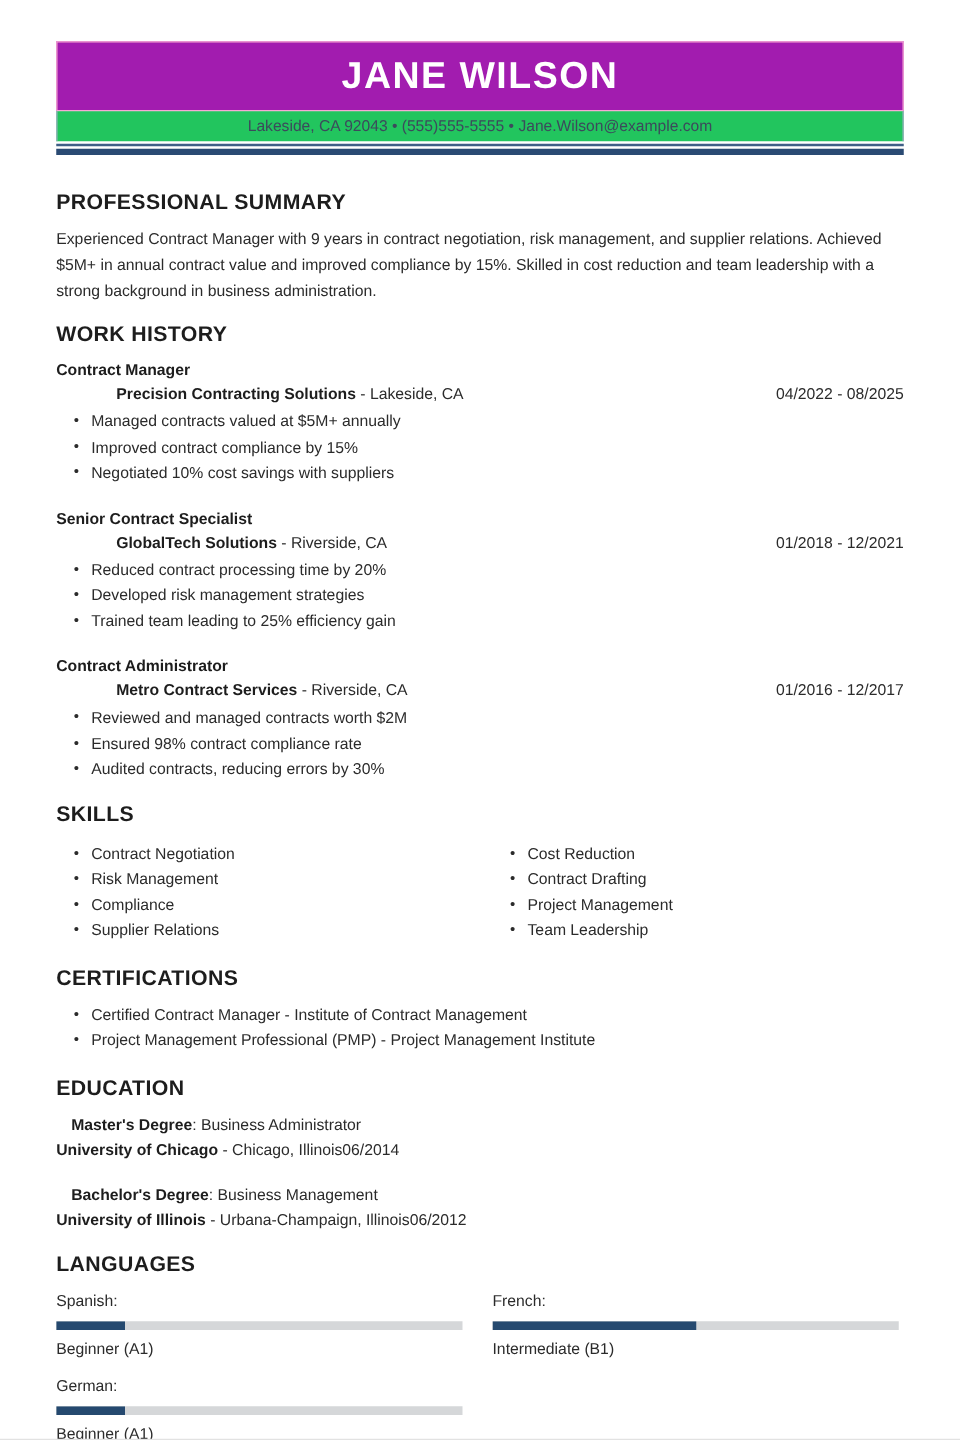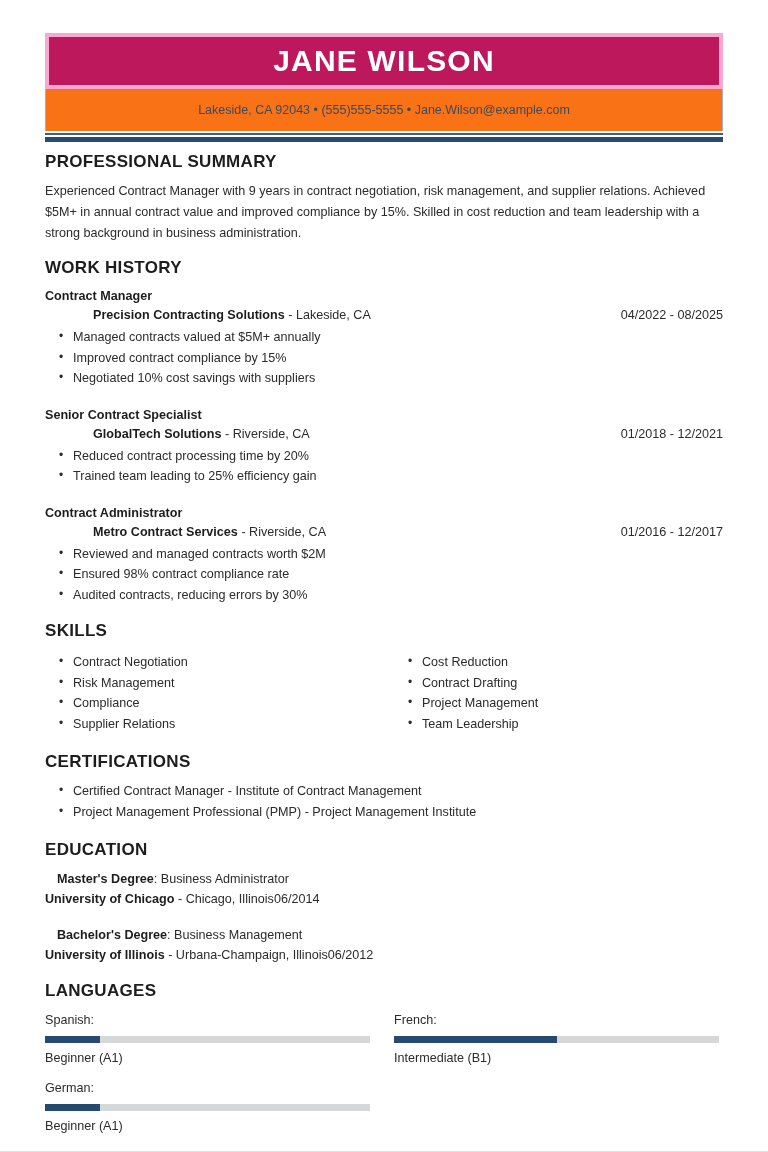--- a/index.html
+++ b/index.html
@@ -33,40 +33,40 @@
   }
 
   
   .header-wrap {
     position: absolute;
     left: 45px;
     top: 33px;
     width: 678px;
   }
   .name-banner {
-    background: #be185d;
-    border: 4px solid #f9a8d4;
+    background: #a21caf;
+    border: 1px solid #f9a8d4;
     box-sizing: border-box;
     height: 56px;
     display: flex;
     align-items: center;
     justify-content: center;
   }
   .name-banner .name {
     color: #ffffff;
     font-size: 30px;
     font-weight: bold;
     letter-spacing: 1.2px;
   }
   .contact-banner {
-    background: #f97316;
+    background: #22c55e;
     border-left: 1px solid #9fb0c4;
     border-right: 1px solid #9fb0c4;
     box-sizing: border-box;
-    height: 42px;
+    height: 24px;
     display: flex;
     align-items: center;
     justify-content: center;
   }
   .contact-banner .contact {
     color: #3c4a5c;
     font-size: 12.5px;
   }
   .rule-thin {
     height: 2px;
@@ -277,20 +277,21 @@
       <div class="job">
         <div class="job-title">Senior Contract Specialist</div>
         <div class="job-line">
           <div class="job-company-wrap">
             <span class="job-company">GlobalTech Solutions</span><span class="job-location"> - Riverside, CA</span>
           </div>
           <div class="job-dates">01/2018 - 12/2021</div>
         </div>
         <ul class="bullets">
           <li>Reduced contract processing time by 20%</li>
+          <li>Developed risk management strategies</li>
           <li>Trained team leading to 25% efficiency gain</li>
         </ul>
       </div>
 
       <div class="job">
         <div class="job-title">Contract Administrator</div>
         <div class="job-line">
           <div class="job-company-wrap">
             <span class="job-company">Metro Contract Services</span><span class="job-location"> - Riverside, CA</span>
           </div>

